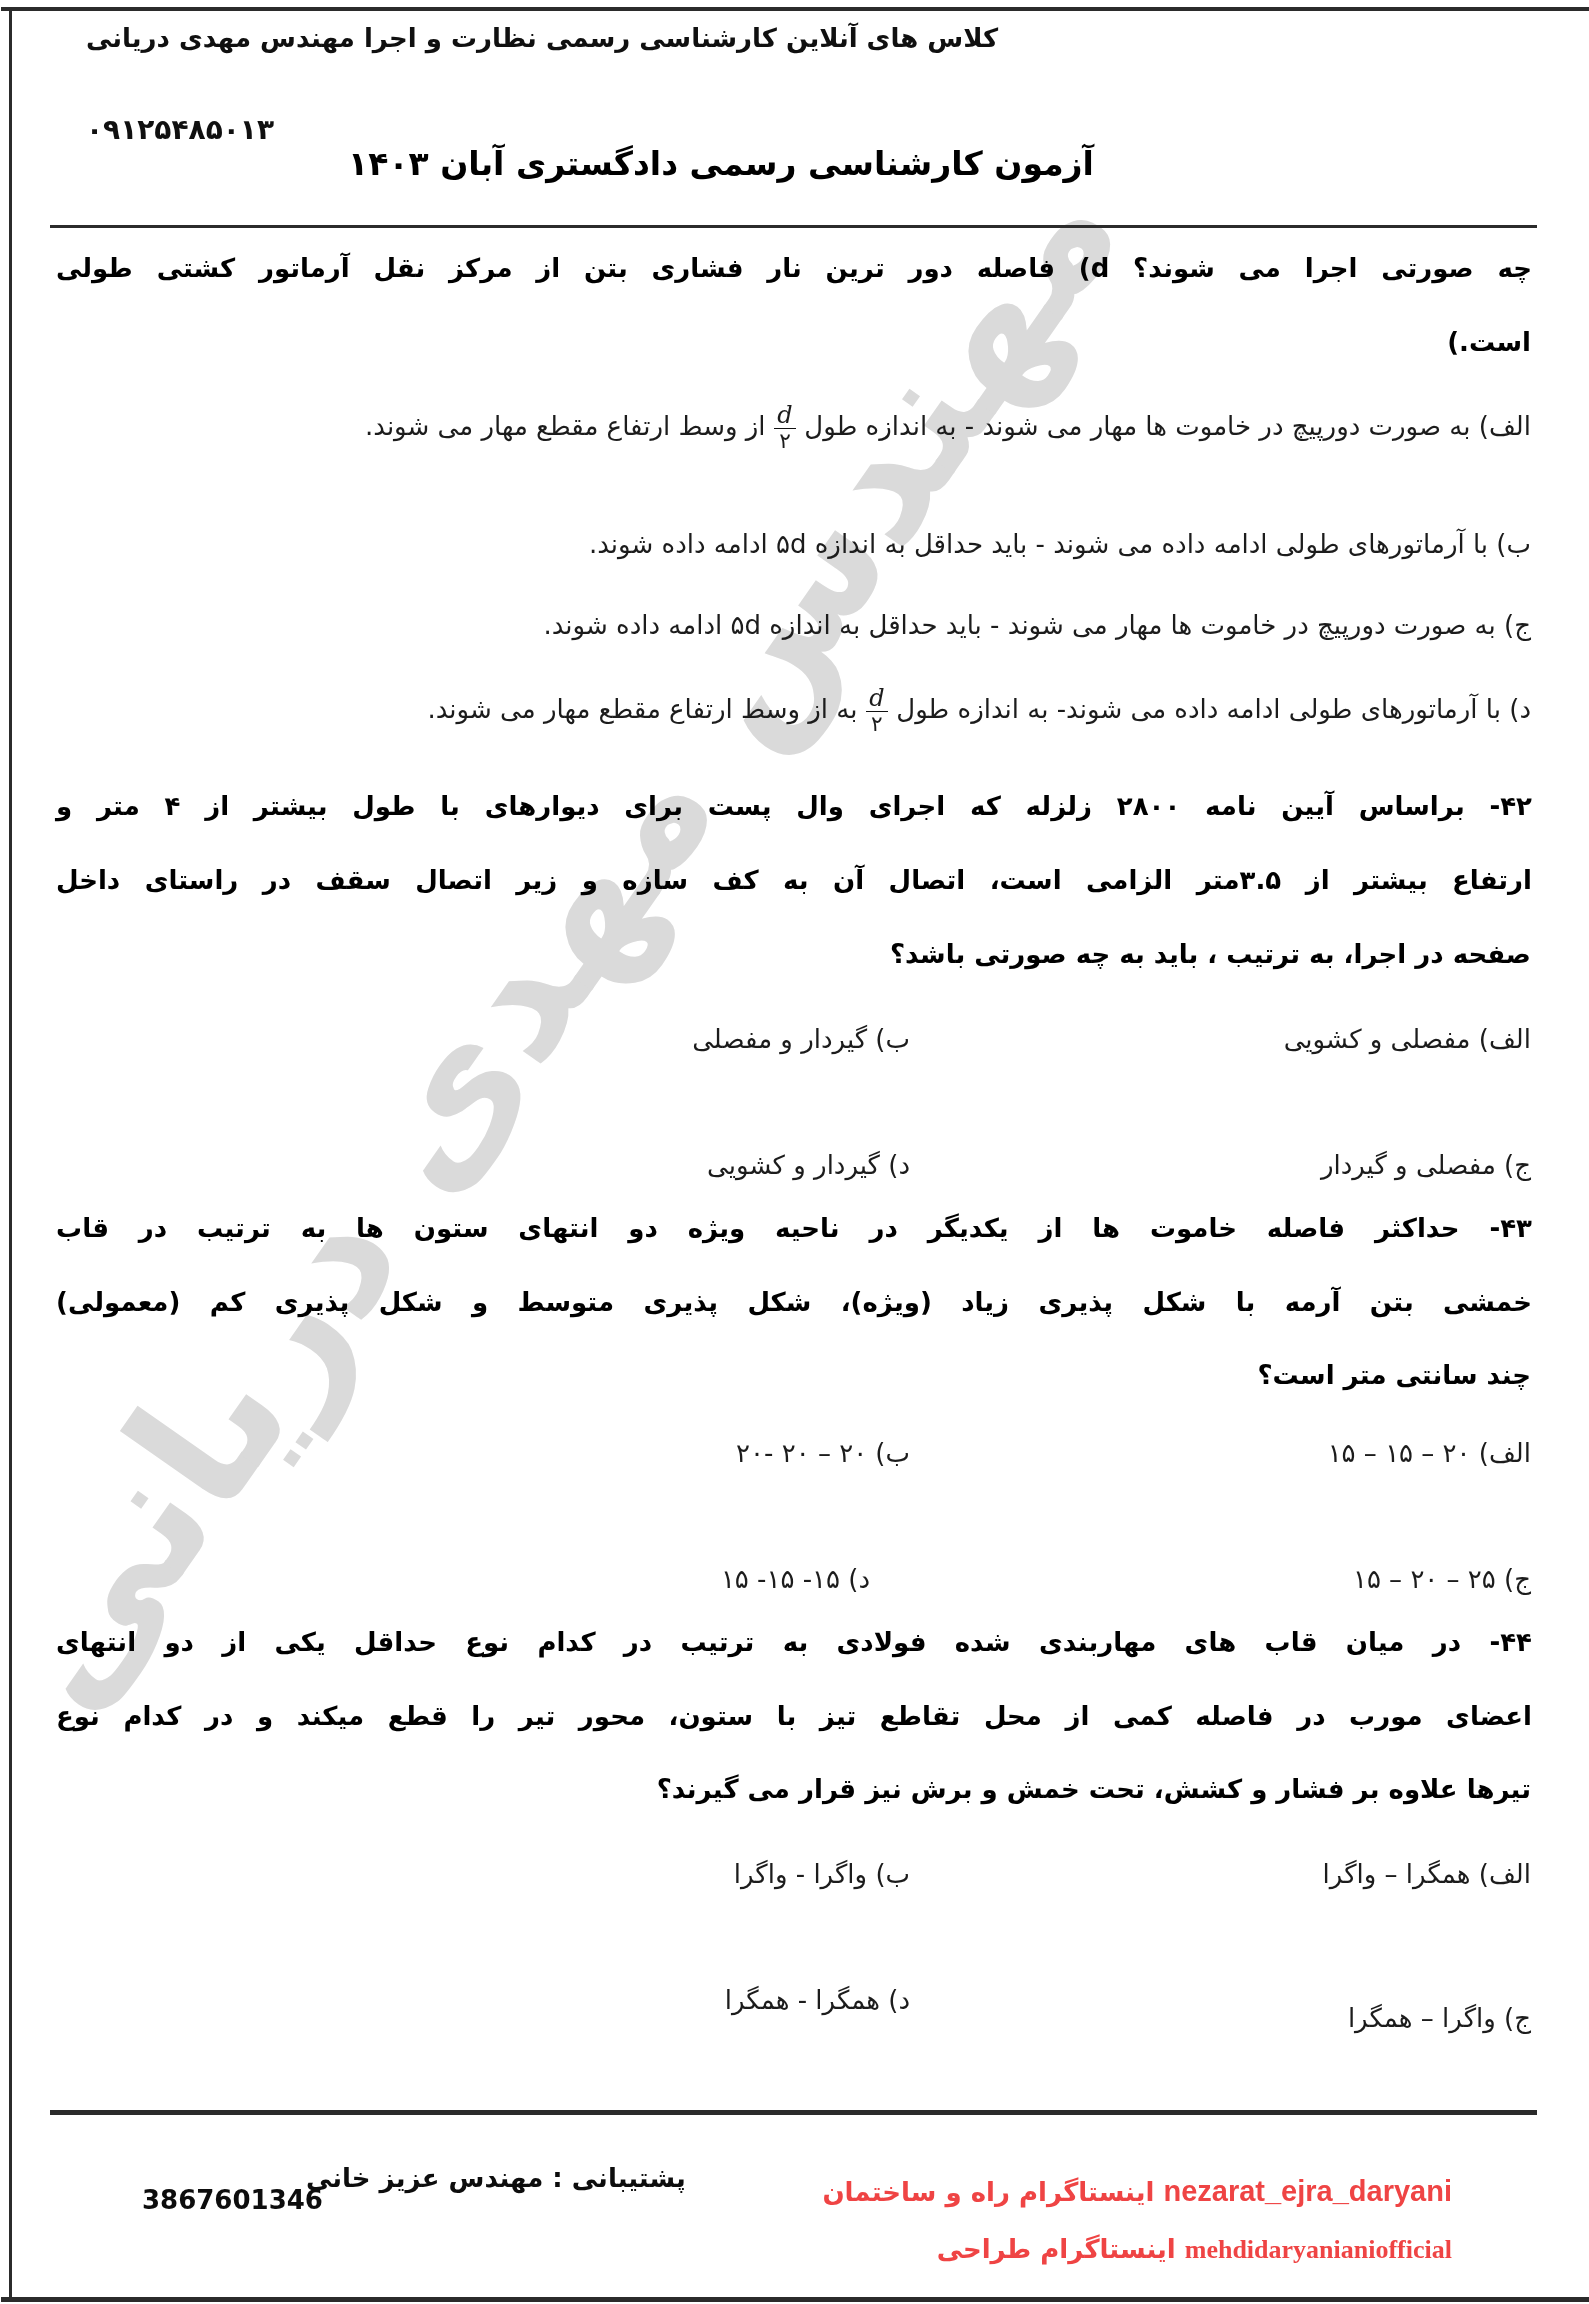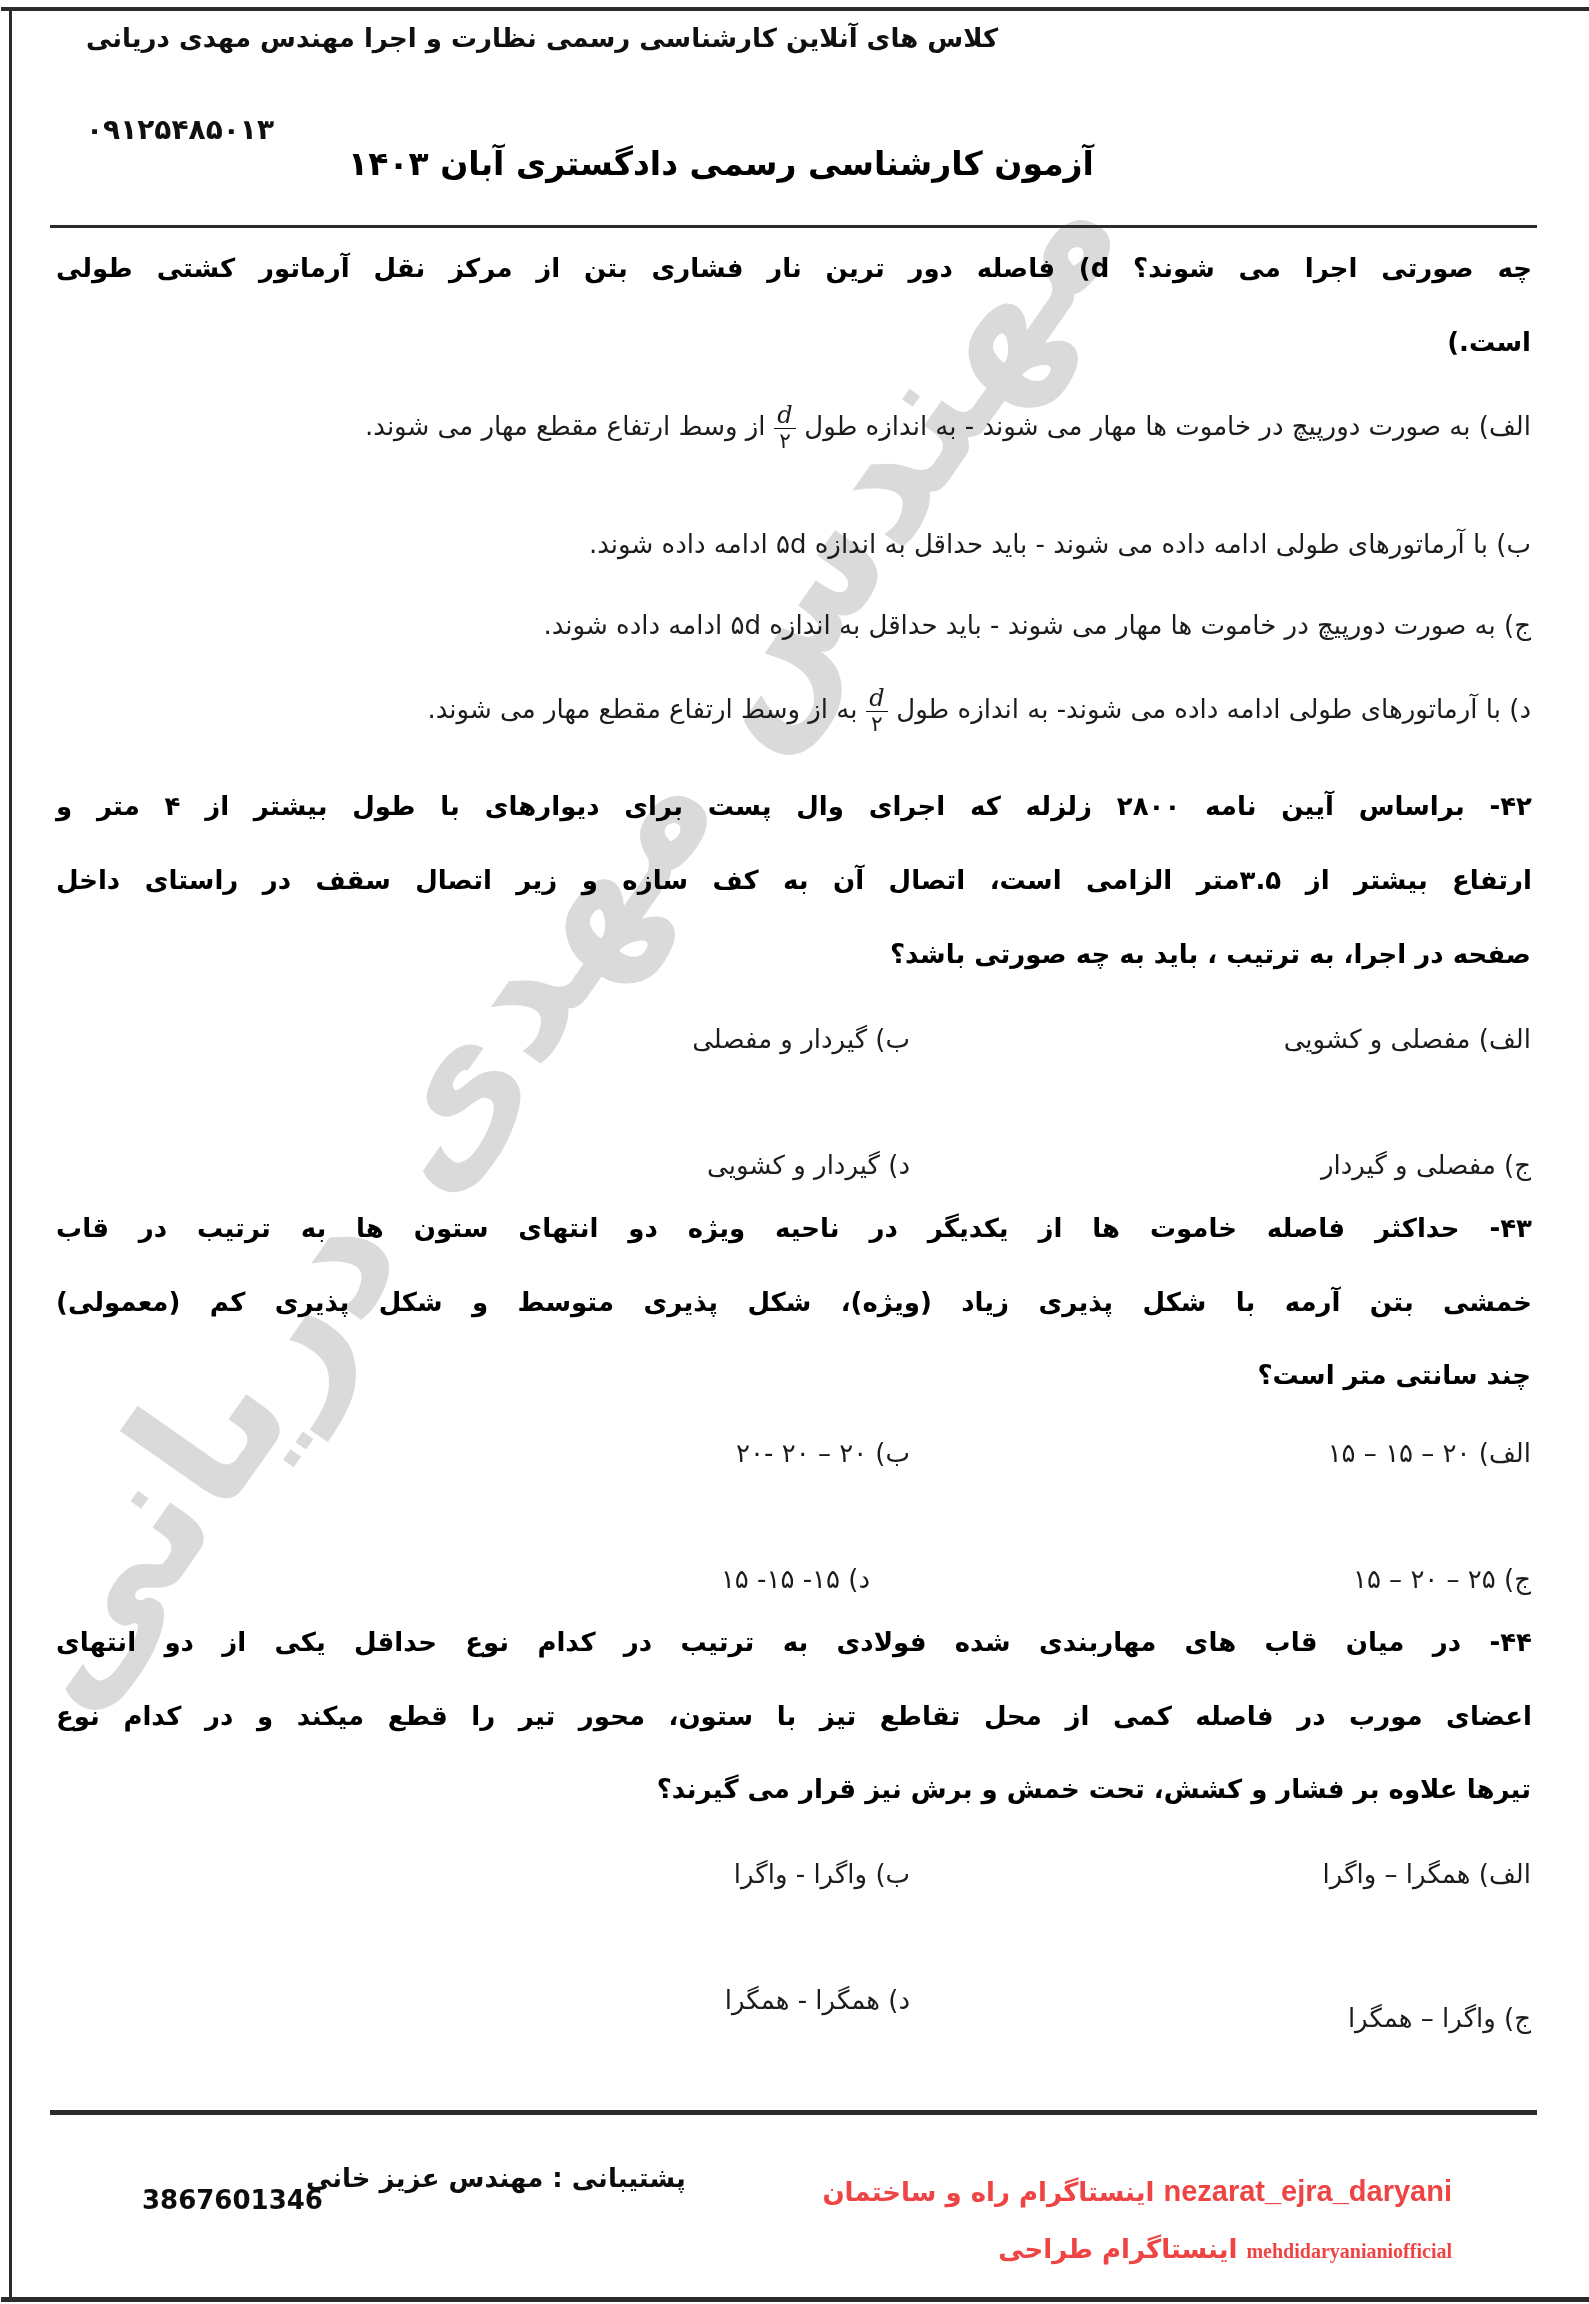--- a/index.html
+++ b/index.html
@@ -27,21 +27,21 @@
   .opt{font-size:26px;font-weight:normal;color:#1c1c1c;line-height:36px;}
   
   .frac{display:inline-flex;flex-direction:column;align-items:center;
     vertical-align:middle;line-height:1.05;margin:0 7.2px;}
   .frac .num{font-family:"DejaVu Serif",serif;font-style:italic;font-size:24px;padding:0 4.5px;}
   .frac .den{font-family:"DejaVu Sans",sans-serif;font-size:21.6px;border-top:1.8px solid #111;padding:0.9px 5.4px 0 5.4px;}
   
   .foot-b{font-weight:bold;font-size:26px;color:#0d0d0d;}
   .insta{font-weight:bold;font-size:26px;color:#ef4444;}
   .handle-sans{font-family:"Liberation Sans","DejaVu Sans",sans-serif;font-weight:bold;font-size:29px;}
-  .handle-serif{font-family:"Liberation Serif","DejaVu Serif",serif;font-weight:bold;font-size:20px;}
+  .handle-serif{font-family:"Liberation Serif","DejaVu Serif",serif;font-weight:bold;font-size:26px;}
 </style>
 </head>
 <body>
 
 <div class="watermark">مهندس مهدی دریانی</div>
 
 <div class="content">
 
   <div class="hline" style="left:0;top:7.2px;width:1590px;height:3.6px;"></div>
   <div class="vline" style="left:9px;top:7.2px;width:2.7px;height:2293px;"></div>

